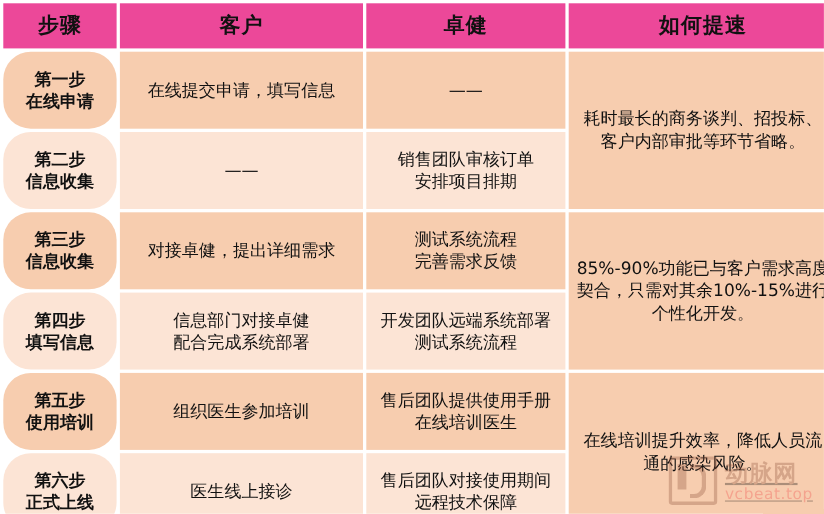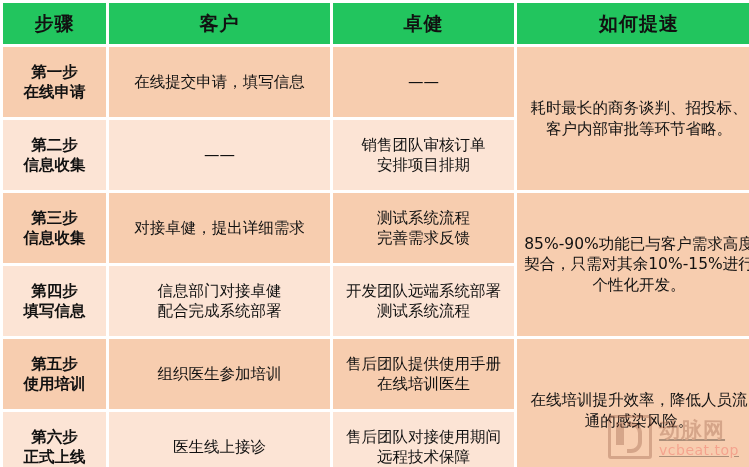--- a/index.html
+++ b/index.html
@@ -31,39 +31,40 @@
   table.process-table td {
     padding: 0 6px;
     margin: 0;
     border: none;
     vertical-align: middle;
     text-align: center;
     line-height: 1.32;
     color: #111111;
   }
   thead th {
-    background: #22c55e;
+    background: #ec4899;
     color: #ffffff;
     font-weight: bold;
     font-size: 19px;
     letter-spacing: 1px;
     height: 41px;
   }
   
   col.c1 { width: 103px; }
   col.c2 { width: 221px; }
   col.c3 { width: 181px; }
   col.c4 { width: 244px; }
 
   tbody tr { height: 70px; }
 
   td.step-cell {
     font-weight: bold;
     font-size: 15.5px;
     white-space: pre-line;
+    border-radius: 25px;
   }
   td.body-cell {
     font-size: 15.5px;
     white-space: pre-line;
   }
   td.speed-cell {
     font-size: 15.5px;
     text-align: left;
     vertical-align: middle;
     padding-left: 9px;

